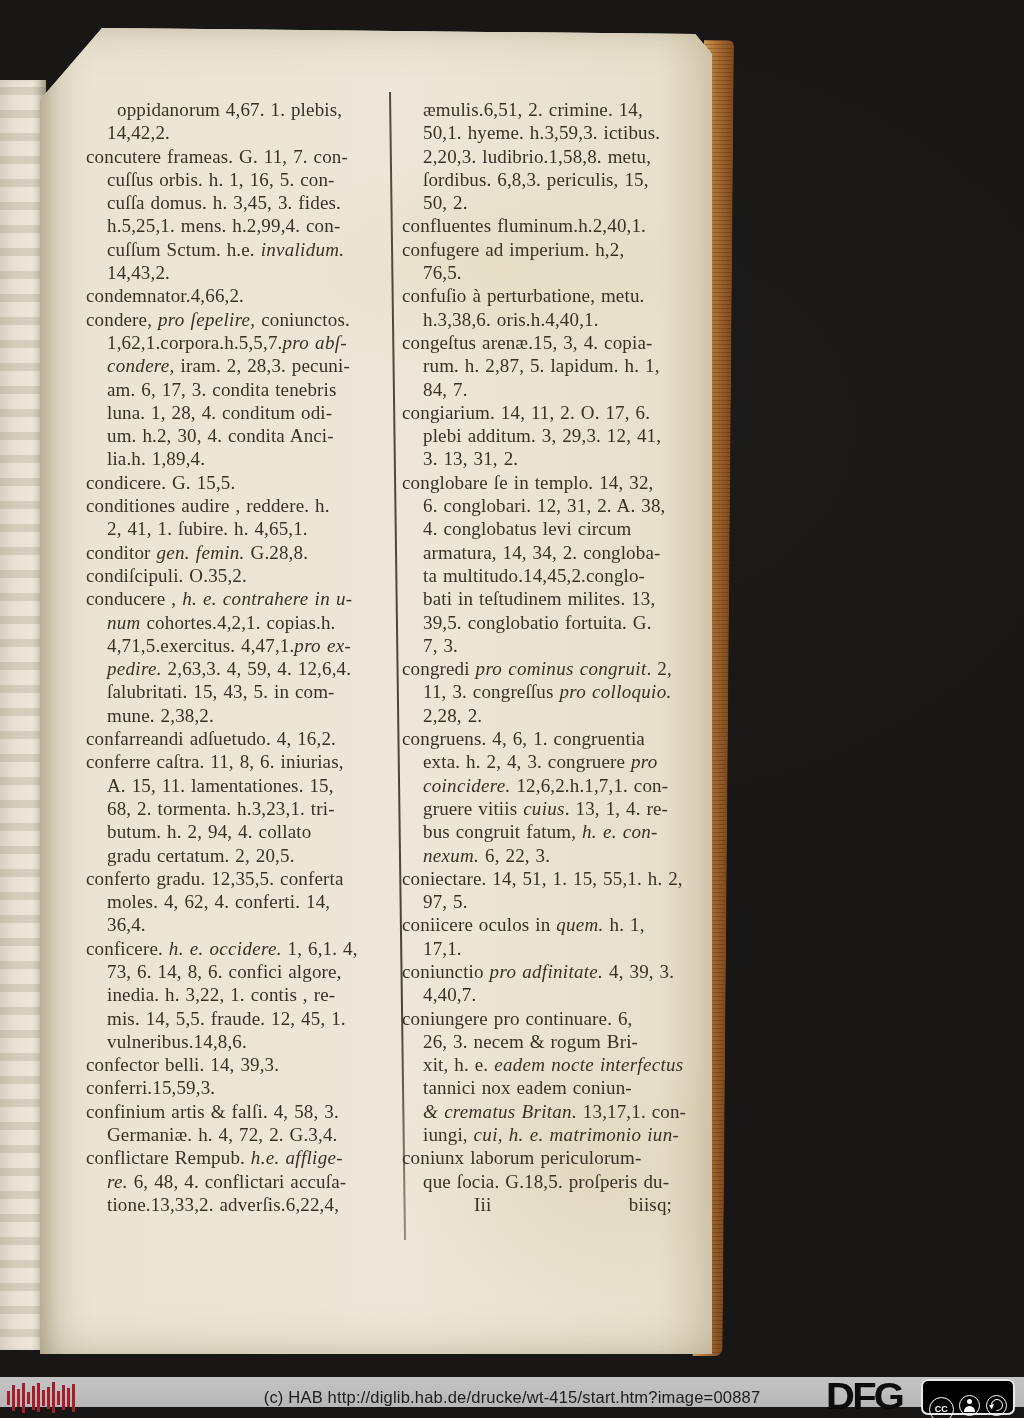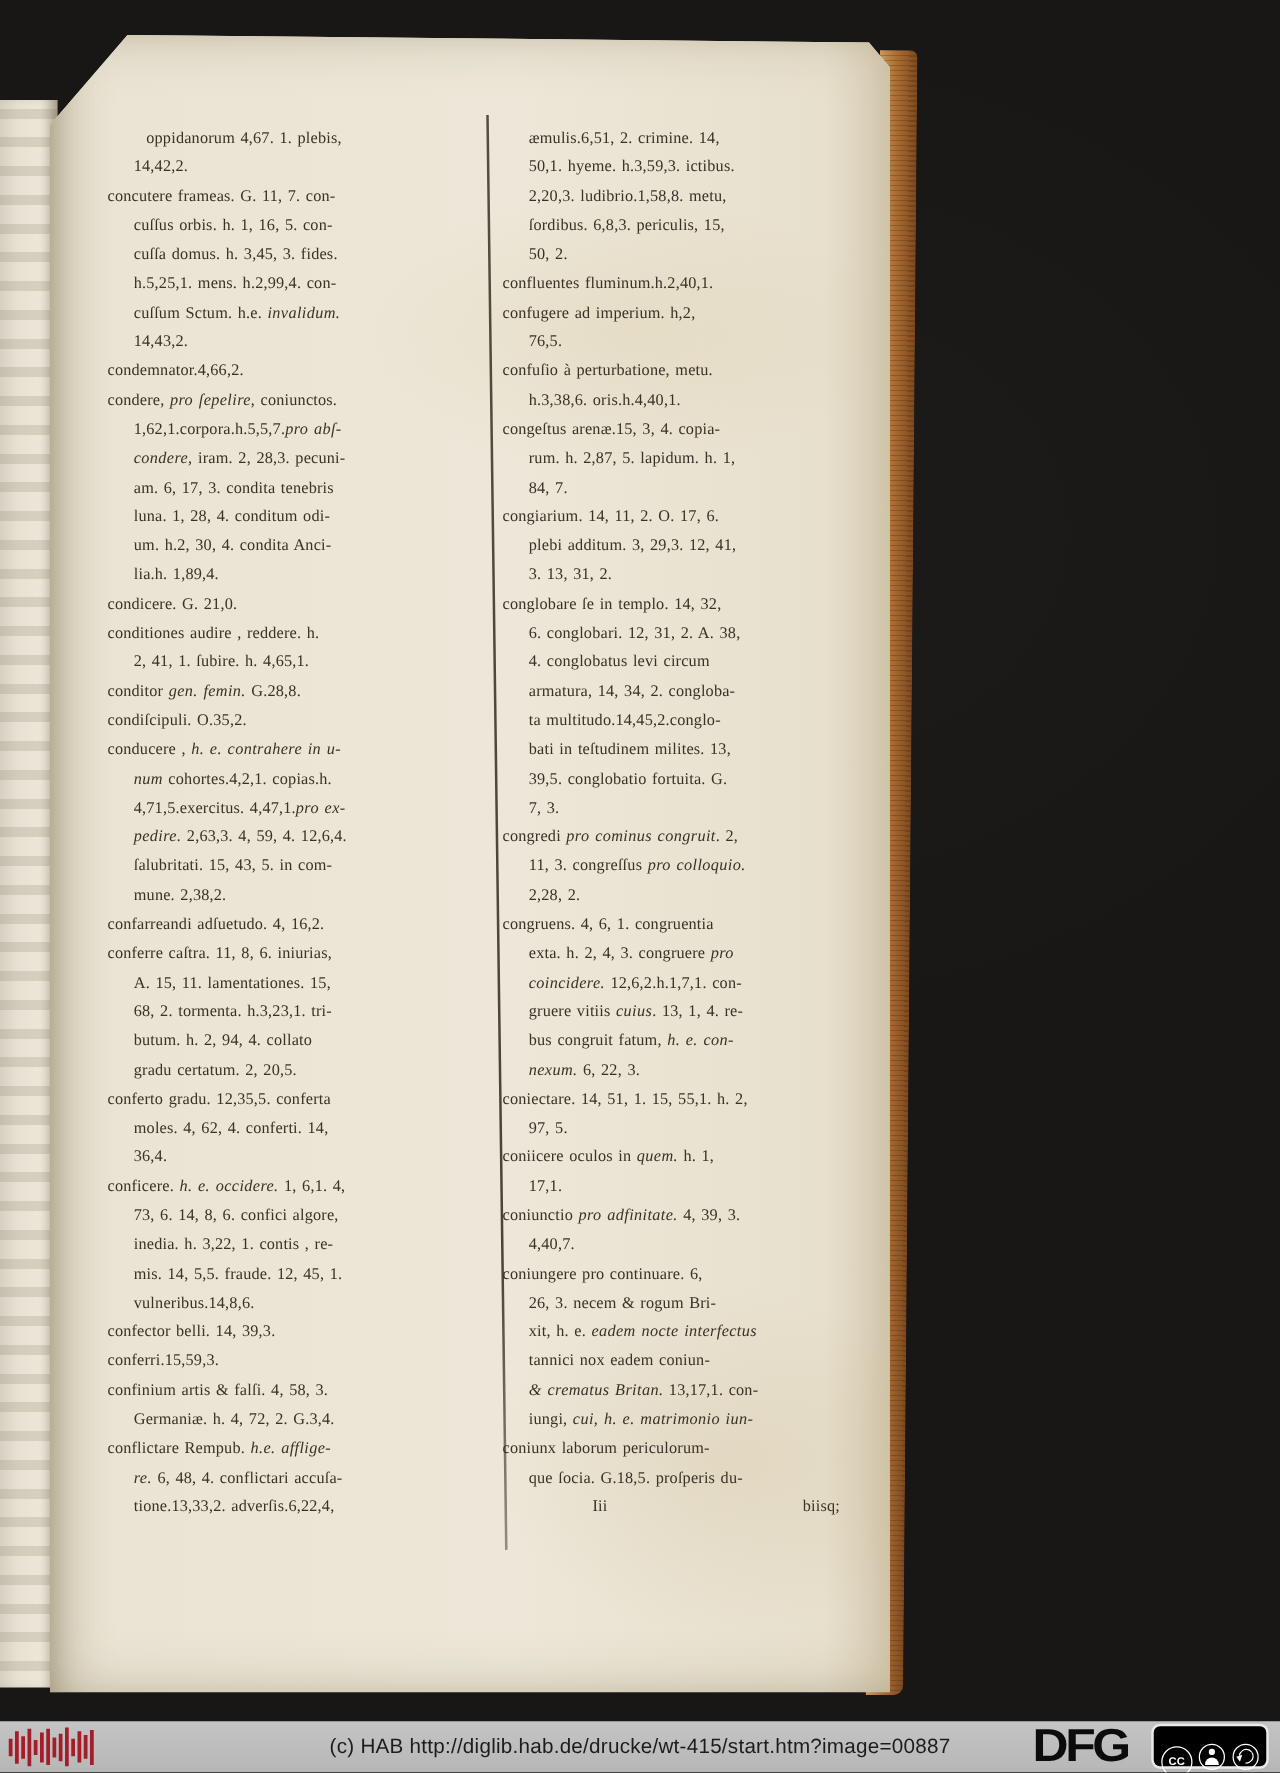--- a/index.html
+++ b/index.html
@@ -33,37 +33,37 @@
     position:absolute;left:40px;top:28px;width:672px;height:1326px;
     background:
       radial-gradient(ellipse 300px 160px at 68% 18%, rgba(190,150,70,.10), transparent 70%),
       radial-gradient(ellipse 260px 200px at 80% 86%, rgba(170,130,60,.10), transparent 70%),
       linear-gradient(90deg,#e2dccb 0,#eae4d4 8%,#ece7d8 55%,#e7e0cd 92%,#ddd2ba 100%),
       #e9e3d3;
     box-shadow: inset 0 0 46px rgba(120,100,60,.28), inset 18px 0 30px -18px rgba(100,85,55,.5);
     clip-path: polygon(62px 0, 97.5% 6px, 100% 26px, 100% 100%, 0 100%, 0 72px);
     color:#3a3126;
   }
-  .col{position:absolute;top:70px;font-size:13px;line-height:23.3px;letter-spacing:.15px;word-spacing:1px;white-space:nowrap;}
+  .col{position:absolute;top:70px;font-size:19px;line-height:23.3px;letter-spacing:.15px;word-spacing:1px;white-space:nowrap;}
   .col-left{left:46px;width:302px;}
   .col-right{left:362px;width:304px;}
   .line{height:23.3px;}
   .indent-0{padding-left:0;}
   .indent-1{padding-left:21px;}
   .indent-2{padding-left:31px;}
   .it{font-style:italic;letter-spacing:.3px;}
   .rule{
     position:absolute;left:349px;top:64px;width:1.6px;height:1148px;
     background:linear-gradient(to bottom, rgba(58,49,38,.85), rgba(58,49,38,.9) 80%, rgba(58,49,38,.5));
     transform:rotate(-.75deg);transform-origin:top center;
   }
   .sigline{display:flex;justify-content:space-between;padding-left:72px;padding-right:34px;height:23.3px;}
   
   .footer-bar{
-    position:absolute;left:0;top:1377px;width:1024px;height:41px;
+    position:absolute;left:0;top:1377px;width:1024px;height:30px;
     background:linear-gradient(#c4c4c4,#b7b7b7);
     font-family:"Liberation Sans","DejaVu Sans",sans-serif;
   }
   .attribution{
     position:absolute;left:0;top:0;width:100%;height:41px;line-height:41px;
     text-align:center;font-size:16.5px;color:#1c1c1c;letter-spacing:.2px;
   }
   .barcode{position:absolute;left:7px;top:5px;height:31px;display:flex;align-items:center;gap:2px;}
   .barcode i{display:block;background:#a31e2a;width:3px;}
   .dfg{
@@ -119,21 +119,21 @@
         <div>
           <div class="line indent-0"><span>condere, </span><span class="it">pro ſepelire</span><span>, coniunctos.</span></div>
           <div class="line indent-1"><span>1,62,1.corpora.h.5,5,7.</span><span class="it">pro abſ-</span></div>
           <div class="line indent-1"><span class="it">condere,</span><span> iram. 2, 28,3. pecuni-</span></div>
           <div class="line indent-1"><span>am. 6, 17, 3. condita tenebris</span></div>
           <div class="line indent-1"><span>luna. 1, 28, 4. conditum odi-</span></div>
           <div class="line indent-1"><span>um. h.2, 30, 4. condita Anci-</span></div>
           <div class="line indent-1"><span>lia.h. 1,89,4.</span></div>
         </div>
         <div>
-          <div class="line indent-0"><span>condicere. G. 21,0.</span></div>
+          <div class="line indent-0"><span>condicere. G. 15,5.</span></div>
         </div>
         <div>
           <div class="line indent-0"><span>conditiones audire , reddere. h.</span></div>
           <div class="line indent-1"><span>2, 41, 1. ſubire. h. 4,65,1.</span></div>
         </div>
         <div>
           <div class="line indent-0"><span>conditor </span><span class="it">gen. femin.</span><span> G.28,8.</span></div>
         </div>
         <div>
           <div class="line indent-0"><span>condiſcipuli. O.35,2.</span></div>

